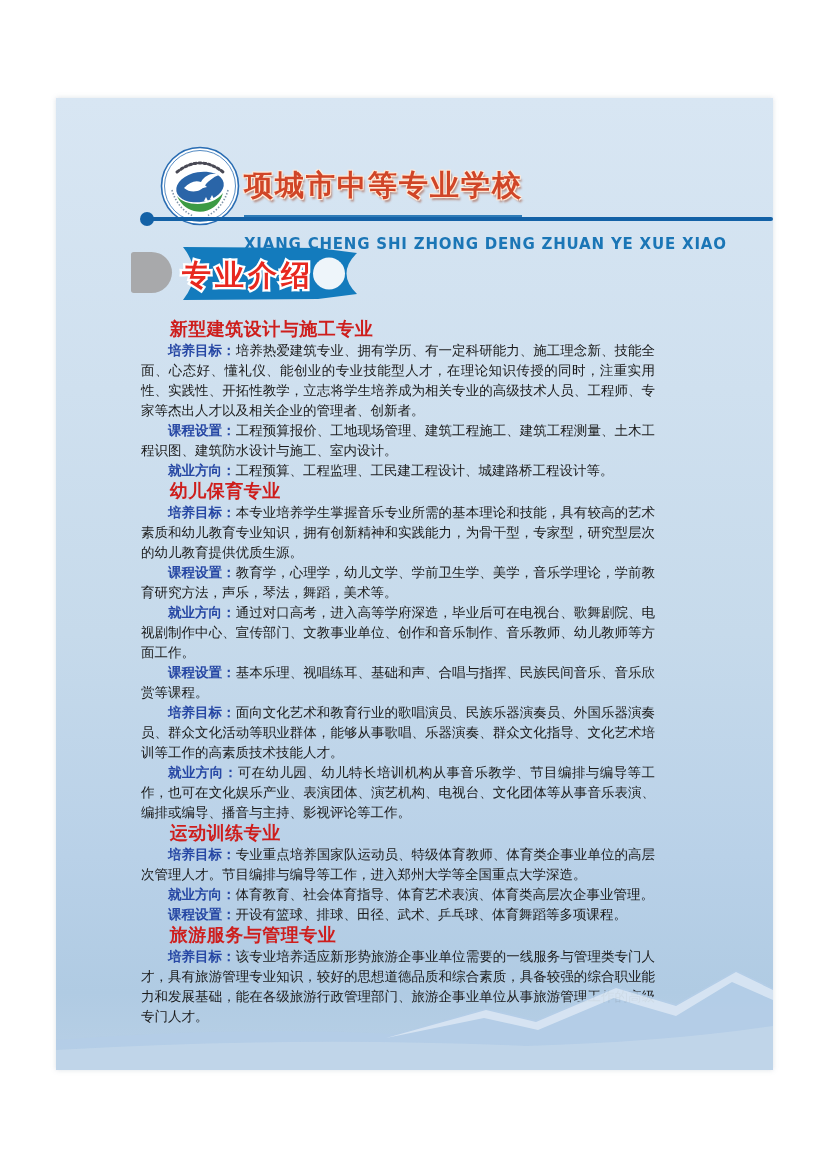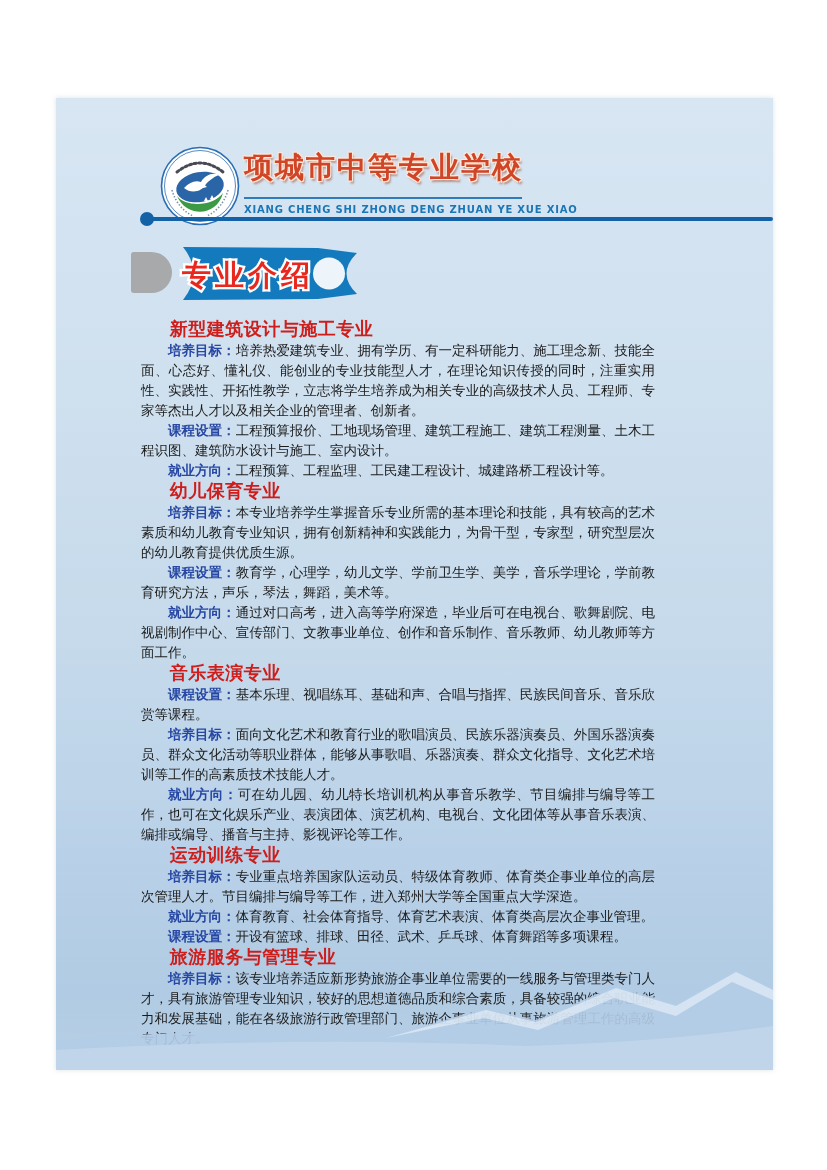--- a/index.html
+++ b/index.html
@@ -8,28 +8,28 @@
     font-family:"DejaVu Sans","Liberation Sans",sans-serif;
   }
   .page-panel{
     position:absolute;left:56px;top:98px;width:717px;height:972px;
     background:linear-gradient(180deg,#d8e6f3 0%,#cfe0ef 30%,#c6daeb 55%,#b9d1e8 78%,#b0cbe3 92%,#b9d0e6 100%);
     box-shadow:0 0 5px rgba(120,140,160,.25);
     overflow:hidden;
   }
   
   .logo{position:absolute;left:104px;top:48px;width:80px;height:80px;}
-  .title-block{position:absolute;left:188px;top:50px;width:340px;}
+  .title-block{position:absolute;left:188px;top:68px;width:340px;}
   .school-name{
     font-size:29px;font-weight:bold;letter-spacing:2px;color:#d04527;white-space:nowrap;
     text-shadow:1px 1px 0 #ffe9d8,-1px -1px 0 #ffe9d8,1px -1px 0 #ffe9d8,-1px 1px 0 #ffe9d8,2px 3px 2px rgba(150,50,15,.45);
   }
   .title-underline{width:278px;height:2px;background:#2f7cb8;margin-top:9px;}
   .school-pinyin{
-    margin-top:5px;font-size:10px;font-weight:bold;color:#1b76b6;letter-spacing:.8px;white-space:nowrap;
+    margin-top:18px;font-size:15px;font-weight:bold;color:#1b76b6;letter-spacing:.8px;white-space:nowrap;
   }
   .rule{position:absolute;left:84px;top:112px;width:633px;height:18px;}
   .rule .dot{position:absolute;left:0;top:2px;width:14px;height:14px;border-radius:50%;background:#1361a6;}
   .rule .line{position:absolute;left:8px;top:7px;width:625px;height:4px;background:#1361a6;border-radius:2px;}
   
   .banner-gray{
     position:absolute;left:75px;top:154px;width:41px;height:41px;background:#a8a9ab;
     border-radius:3px 22px 22px 3px;
   }
   .banner-ribbon{position:absolute;left:110px;top:148px;width:200px;height:55px;}
@@ -98,21 +98,20 @@
     <div class="sec-title">新型建筑设计与施工专业</div>
     <p class="para"><span class="lbl">培养目标：</span><span>培养热爱建筑专业、拥有学历、有一定科研能力、施工理念新、技能全面、心态好、懂礼仪、能创业的专业技能型人才，在理论知识传授的同时，注重实用性、实践性、开拓性教学，立志将学生培养成为相关专业的高级技术人员、工程师、专家等杰出人才以及相关企业的管理者、创新者。</span></p>
     <p class="para"><span class="lbl">课程设置：</span><span>工程预算报价、工地现场管理、建筑工程施工、建筑工程测量、土木工程识图、建筑防水设计与施工、室内设计。</span></p>
     <p class="para"><span class="lbl">就业方向：</span><span>工程预算、工程监理、工民建工程设计、城建路桥工程设计等。</span></p>
 
     <div class="sec-title">幼儿保育专业</div>
     <p class="para"><span class="lbl">培养目标：</span><span>本专业培养学生掌握音乐专业所需的基本理论和技能，具有较高的艺术素质和幼儿教育专业知识，拥有创新精神和实践能力，为骨干型，专家型，研究型层次的幼儿教育提供优质生源。</span></p>
     <p class="para"><span class="lbl">课程设置：</span><span>教育学，心理学，幼儿文学、学前卫生学、美学，音乐学理论，学前教育研究方法，声乐，琴法，舞蹈，美术等。</span></p>
     <p class="para"><span class="lbl">就业方向：</span><span>通过对口高考，进入高等学府深造，毕业后可在电视台、歌舞剧院、电视剧制作中心、宣传部门、文教事业单位、创作和音乐制作、音乐教师、幼儿教师等方面工作。</span></p>
 
-    <div class="sec-title">音乐表演专业</div>
     <p class="para"><span class="lbl">课程设置：</span><span>基本乐理、视唱练耳、基础和声、合唱与指挥、民族民间音乐、音乐欣赏等课程。</span></p>
     <p class="para"><span class="lbl">培养目标：</span><span>面向文化艺术和教育行业的歌唱演员、民族乐器演奏员、外国乐器演奏员、群众文化活动等职业群体，能够从事歌唱、乐器演奏、群众文化指导、文化艺术培训等工作的高素质技术技能人才。</span></p>
     <p class="para"><span class="lbl">就业方向：</span><span>可在幼儿园、幼儿特长培训机构从事音乐教学、节目编排与编导等工作，也可在文化娱乐产业、表演团体、演艺机构、电视台、文化团体等从事音乐表演、编排或编导、播音与主持、影视评论等工作。</span></p>
 
     <div class="sec-title">运动训练专业</div>
     <p class="para"><span class="lbl">培养目标：</span><span>专业重点培养国家队运动员、特级体育教师、体育类企事业单位的高层次管理人才。节目编排与编导等工作，进入郑州大学等全国重点大学深造。</span></p>
     <p class="para"><span class="lbl">就业方向：</span><span>体育教育、社会体育指导、体育艺术表演、体育类高层次企事业管理。</span></p>
     <p class="para"><span class="lbl">课程设置：</span><span>开设有篮球、排球、田径、武术、乒乓球、体育舞蹈等多项课程。</span></p>
 
     <div class="sec-title">旅游服务与管理专业</div>

